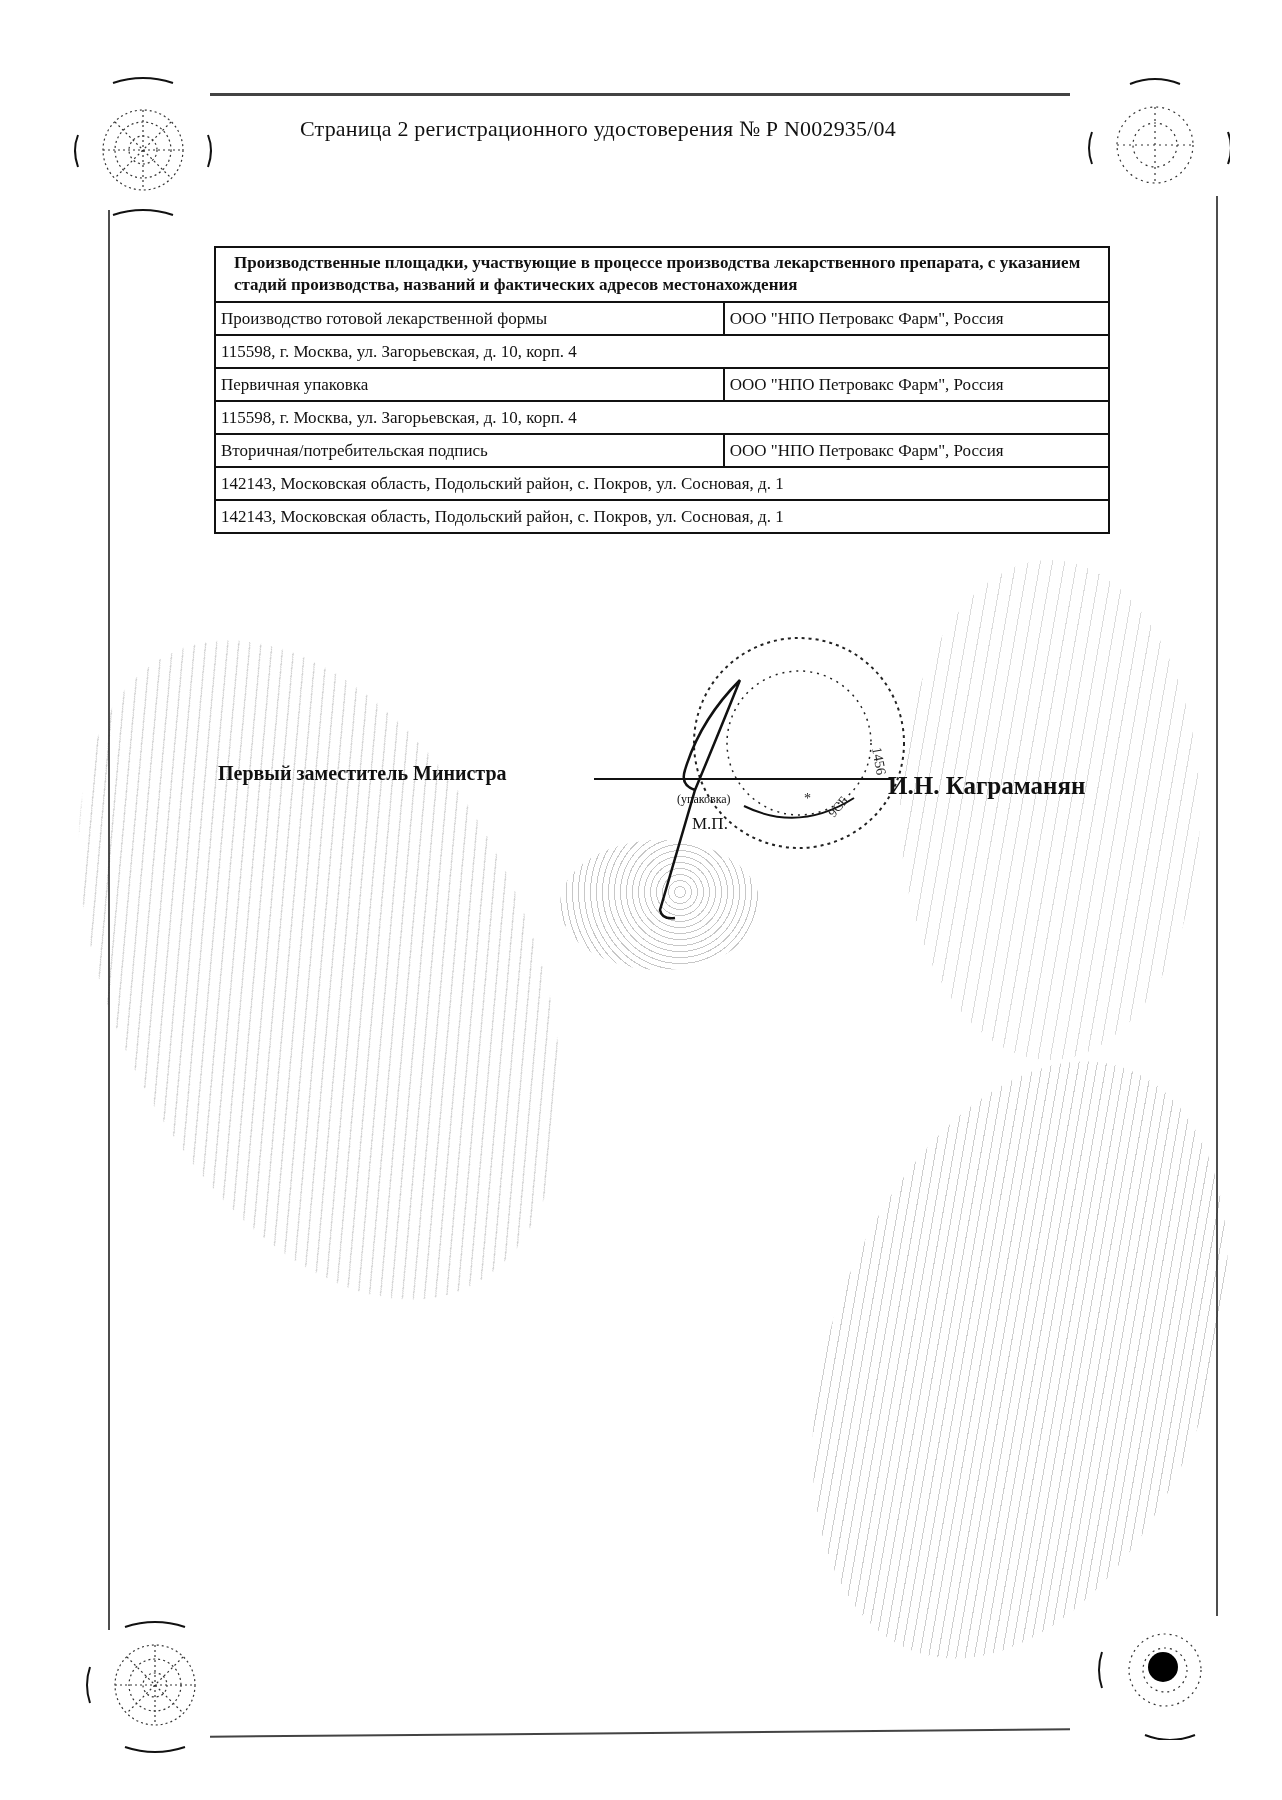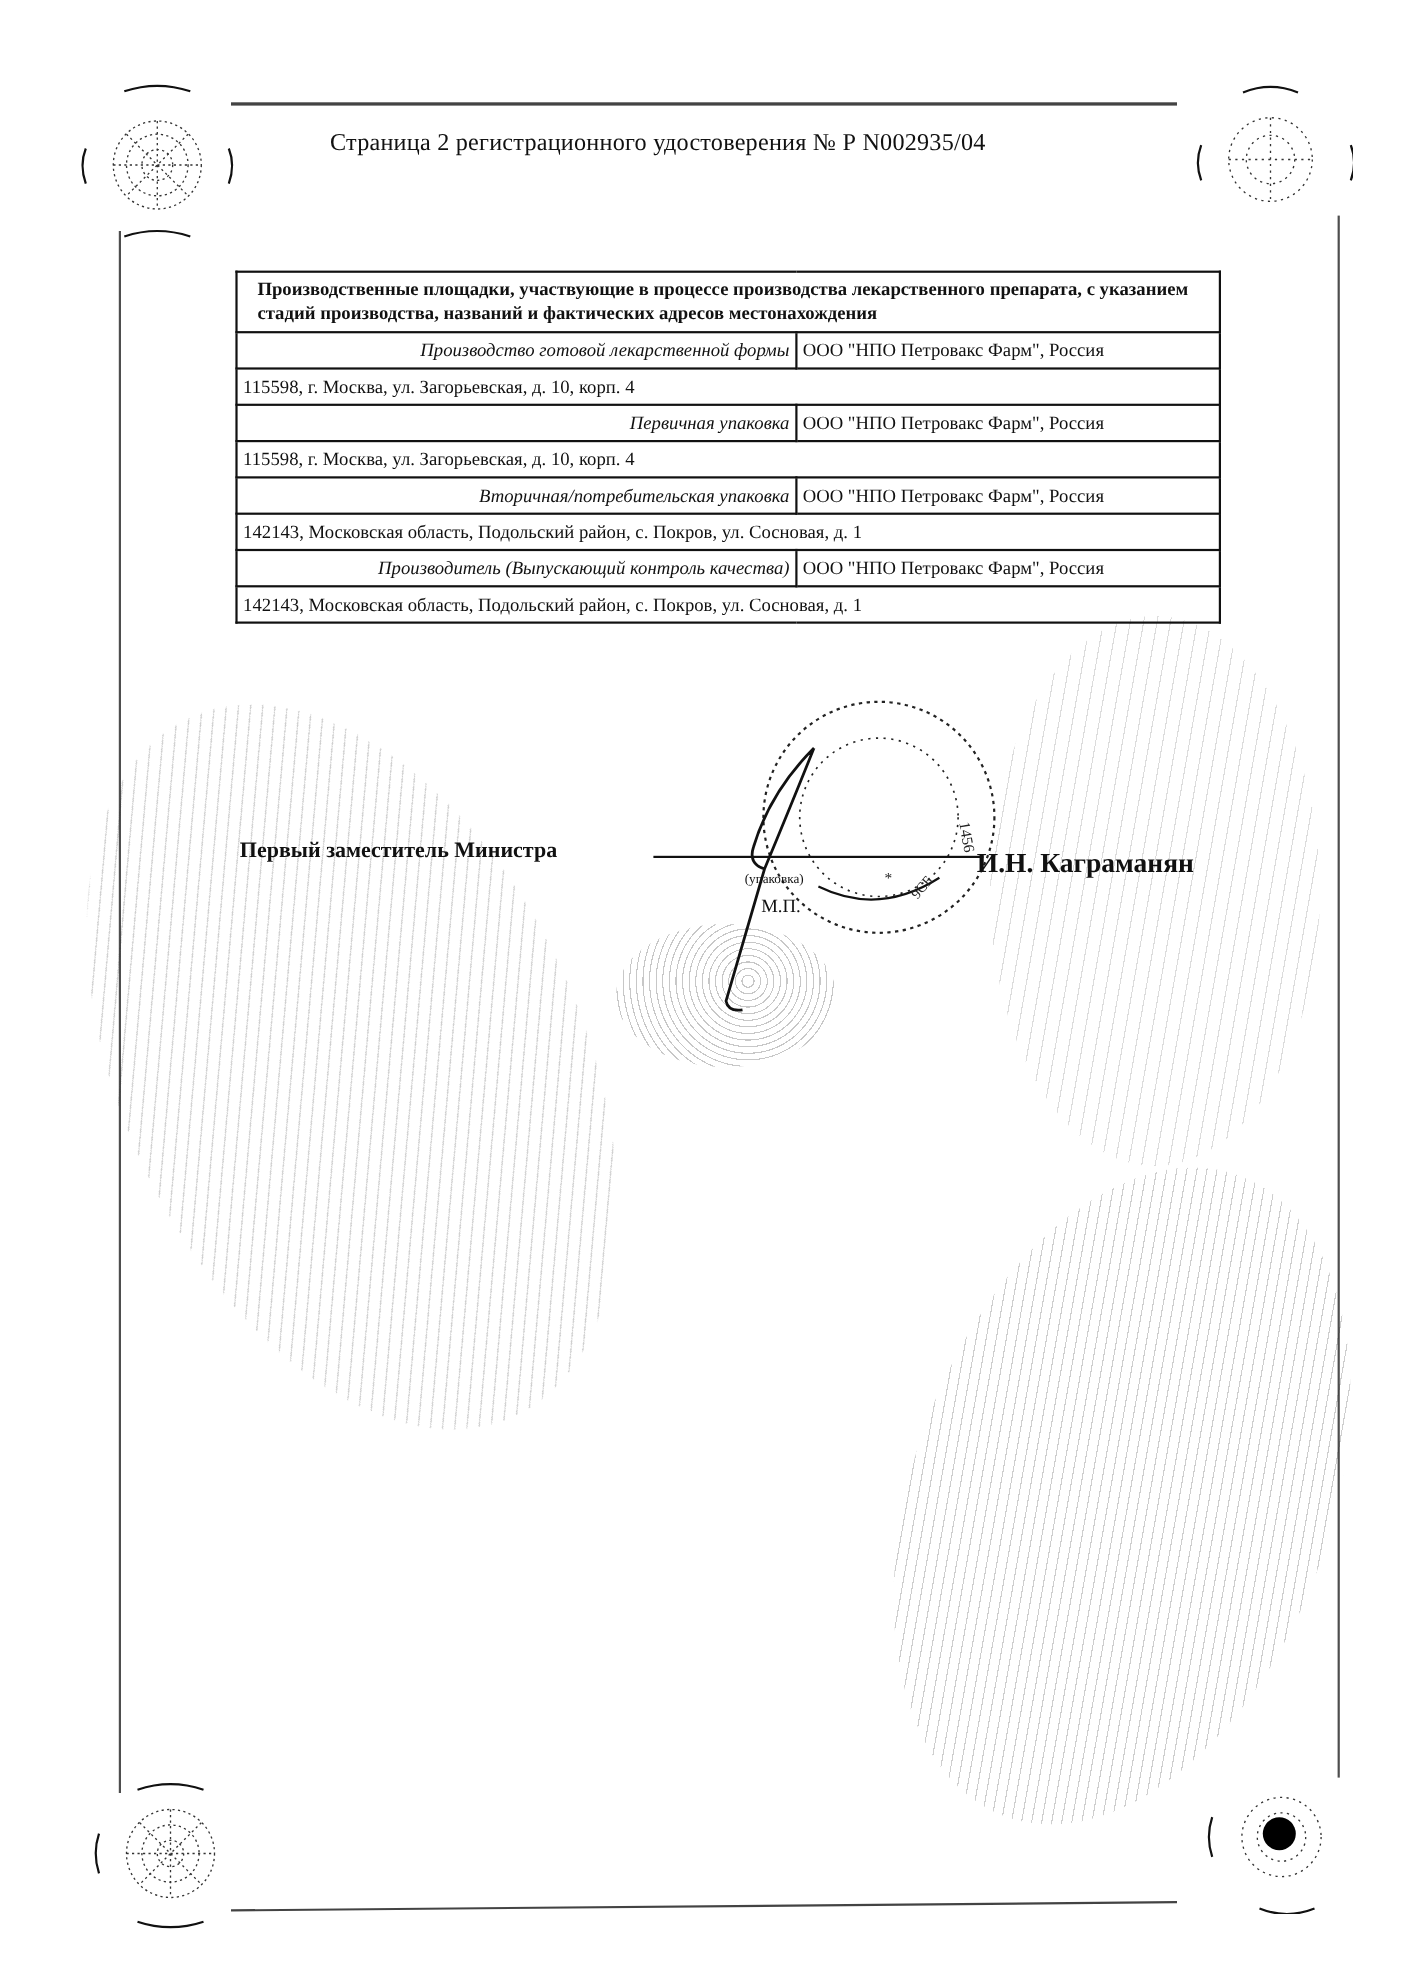--- a/index.html
+++ b/index.html
@@ -46,21 +46,21 @@
     
     .sites-table {
       position: absolute; left: 214px; top: 246px; width: 896px;
       border-collapse: collapse; font-size: 17px; background: transparent;
     }
     .sites-table td {
       border: 2px solid #111; padding: 6px 5px 5px 5px; vertical-align: middle;
       line-height: 20px;
     }
     .sites-table .hdr { font-weight: bold; line-height: 22px; padding-top: 4px; padding-left: 18px; }
-    .sites-table .stage { font-style: italic; width: 505px; text-align: right; }
+    .sites-table .stage { width: 505px; }
     .sites-table .org { width: 380px; }
     .sites-table .addr { }
 
     
     .sig-title { position: absolute; left: 218px; top: 762px; font-size: 20px; font-weight: bold; text-align: center; }
     .sig-line { position: absolute; left: 594px; top: 778px; width: 300px; height: 2px; background: #111; }
     .sig-caption { position: absolute; left: 677px; top: 792px; font-size: 12px; }
     .sig-mp { position: absolute; left: 692px; top: 814px; font-size: 17px; }
     .sig-name { position: absolute; left: 888px; top: 760px; font-size: 25px; font-weight: bold; margin-top: 12px; }
 
@@ -158,31 +158,27 @@
 
     <tr>
       <td class="stage">Первичная упаковка</td>
       <td class="org">ООО "НПО Петровакс Фарм", Россия</td>
     </tr>
     <tr>
       <td class="addr" colspan="2">115598, г. Москва, ул. Загорьевская, д. 10, корп. 4</td>
     </tr>
 
     <tr>
-      <td class="stage">Вторичная/потребительская упаковка</td>
+      <td class="stage">Вторичная/потребительская подпись</td>
       <td class="org">ООО "НПО Петровакс Фарм", Россия</td>
     </tr>
     <tr>
       <td class="addr" colspan="2">142143, Московская область, Подольский район, с. Покров, ул. Сосновая, д. 1</td>
     </tr>
 
-    <tr>
-      <td class="stage">Производитель (Выпускающий контроль качества)</td>
-      <td class="org">ООО "НПО Петровакс Фарм", Россия</td>
-    </tr>
     <tr>
       <td class="addr" colspan="2">142143, Московская область, Подольский район, с. Покров, ул. Сосновая, д. 1</td>
     </tr>
   </tbody>
     </table>
 
   <div class="stamp">
     <svg viewBox="0 0 230 230">
       <circle cx="115" cy="115" r="105" fill="none" stroke="#222" stroke-width="2" stroke-dasharray="3 4"></circle>
       <circle cx="115" cy="115" r="72" fill="none" stroke="#222" stroke-width="1.5" stroke-dasharray="2 5"></circle>

